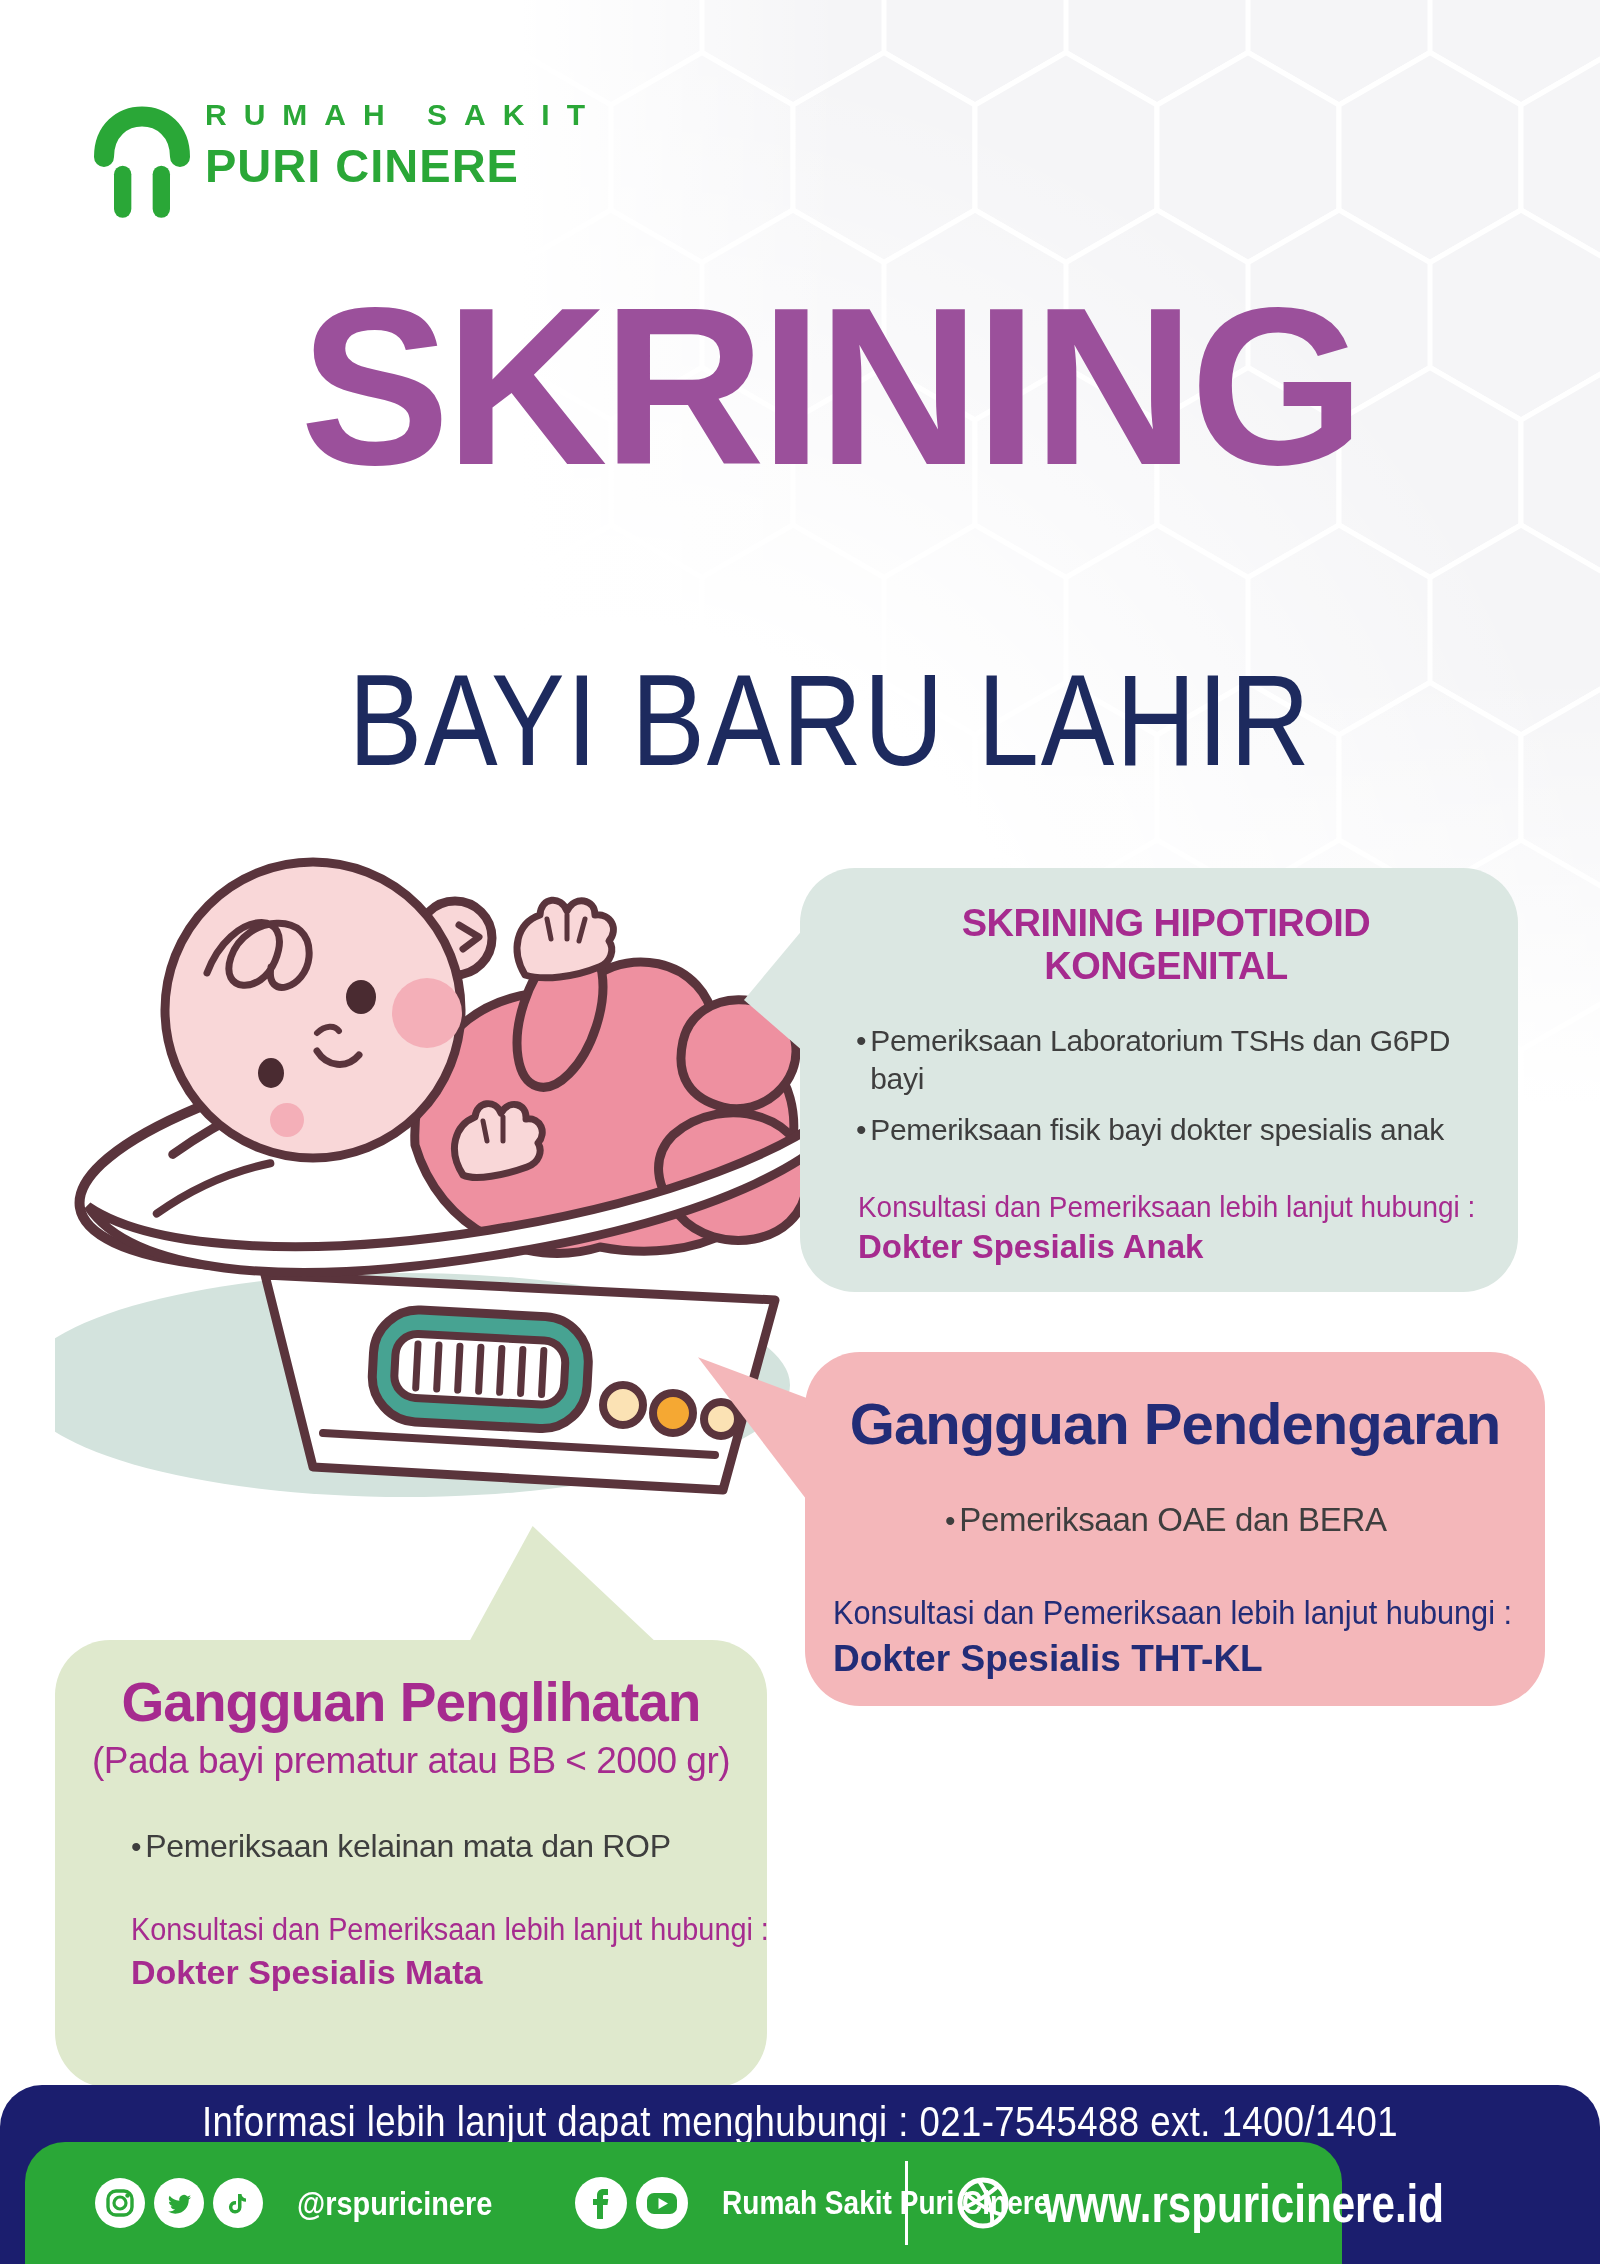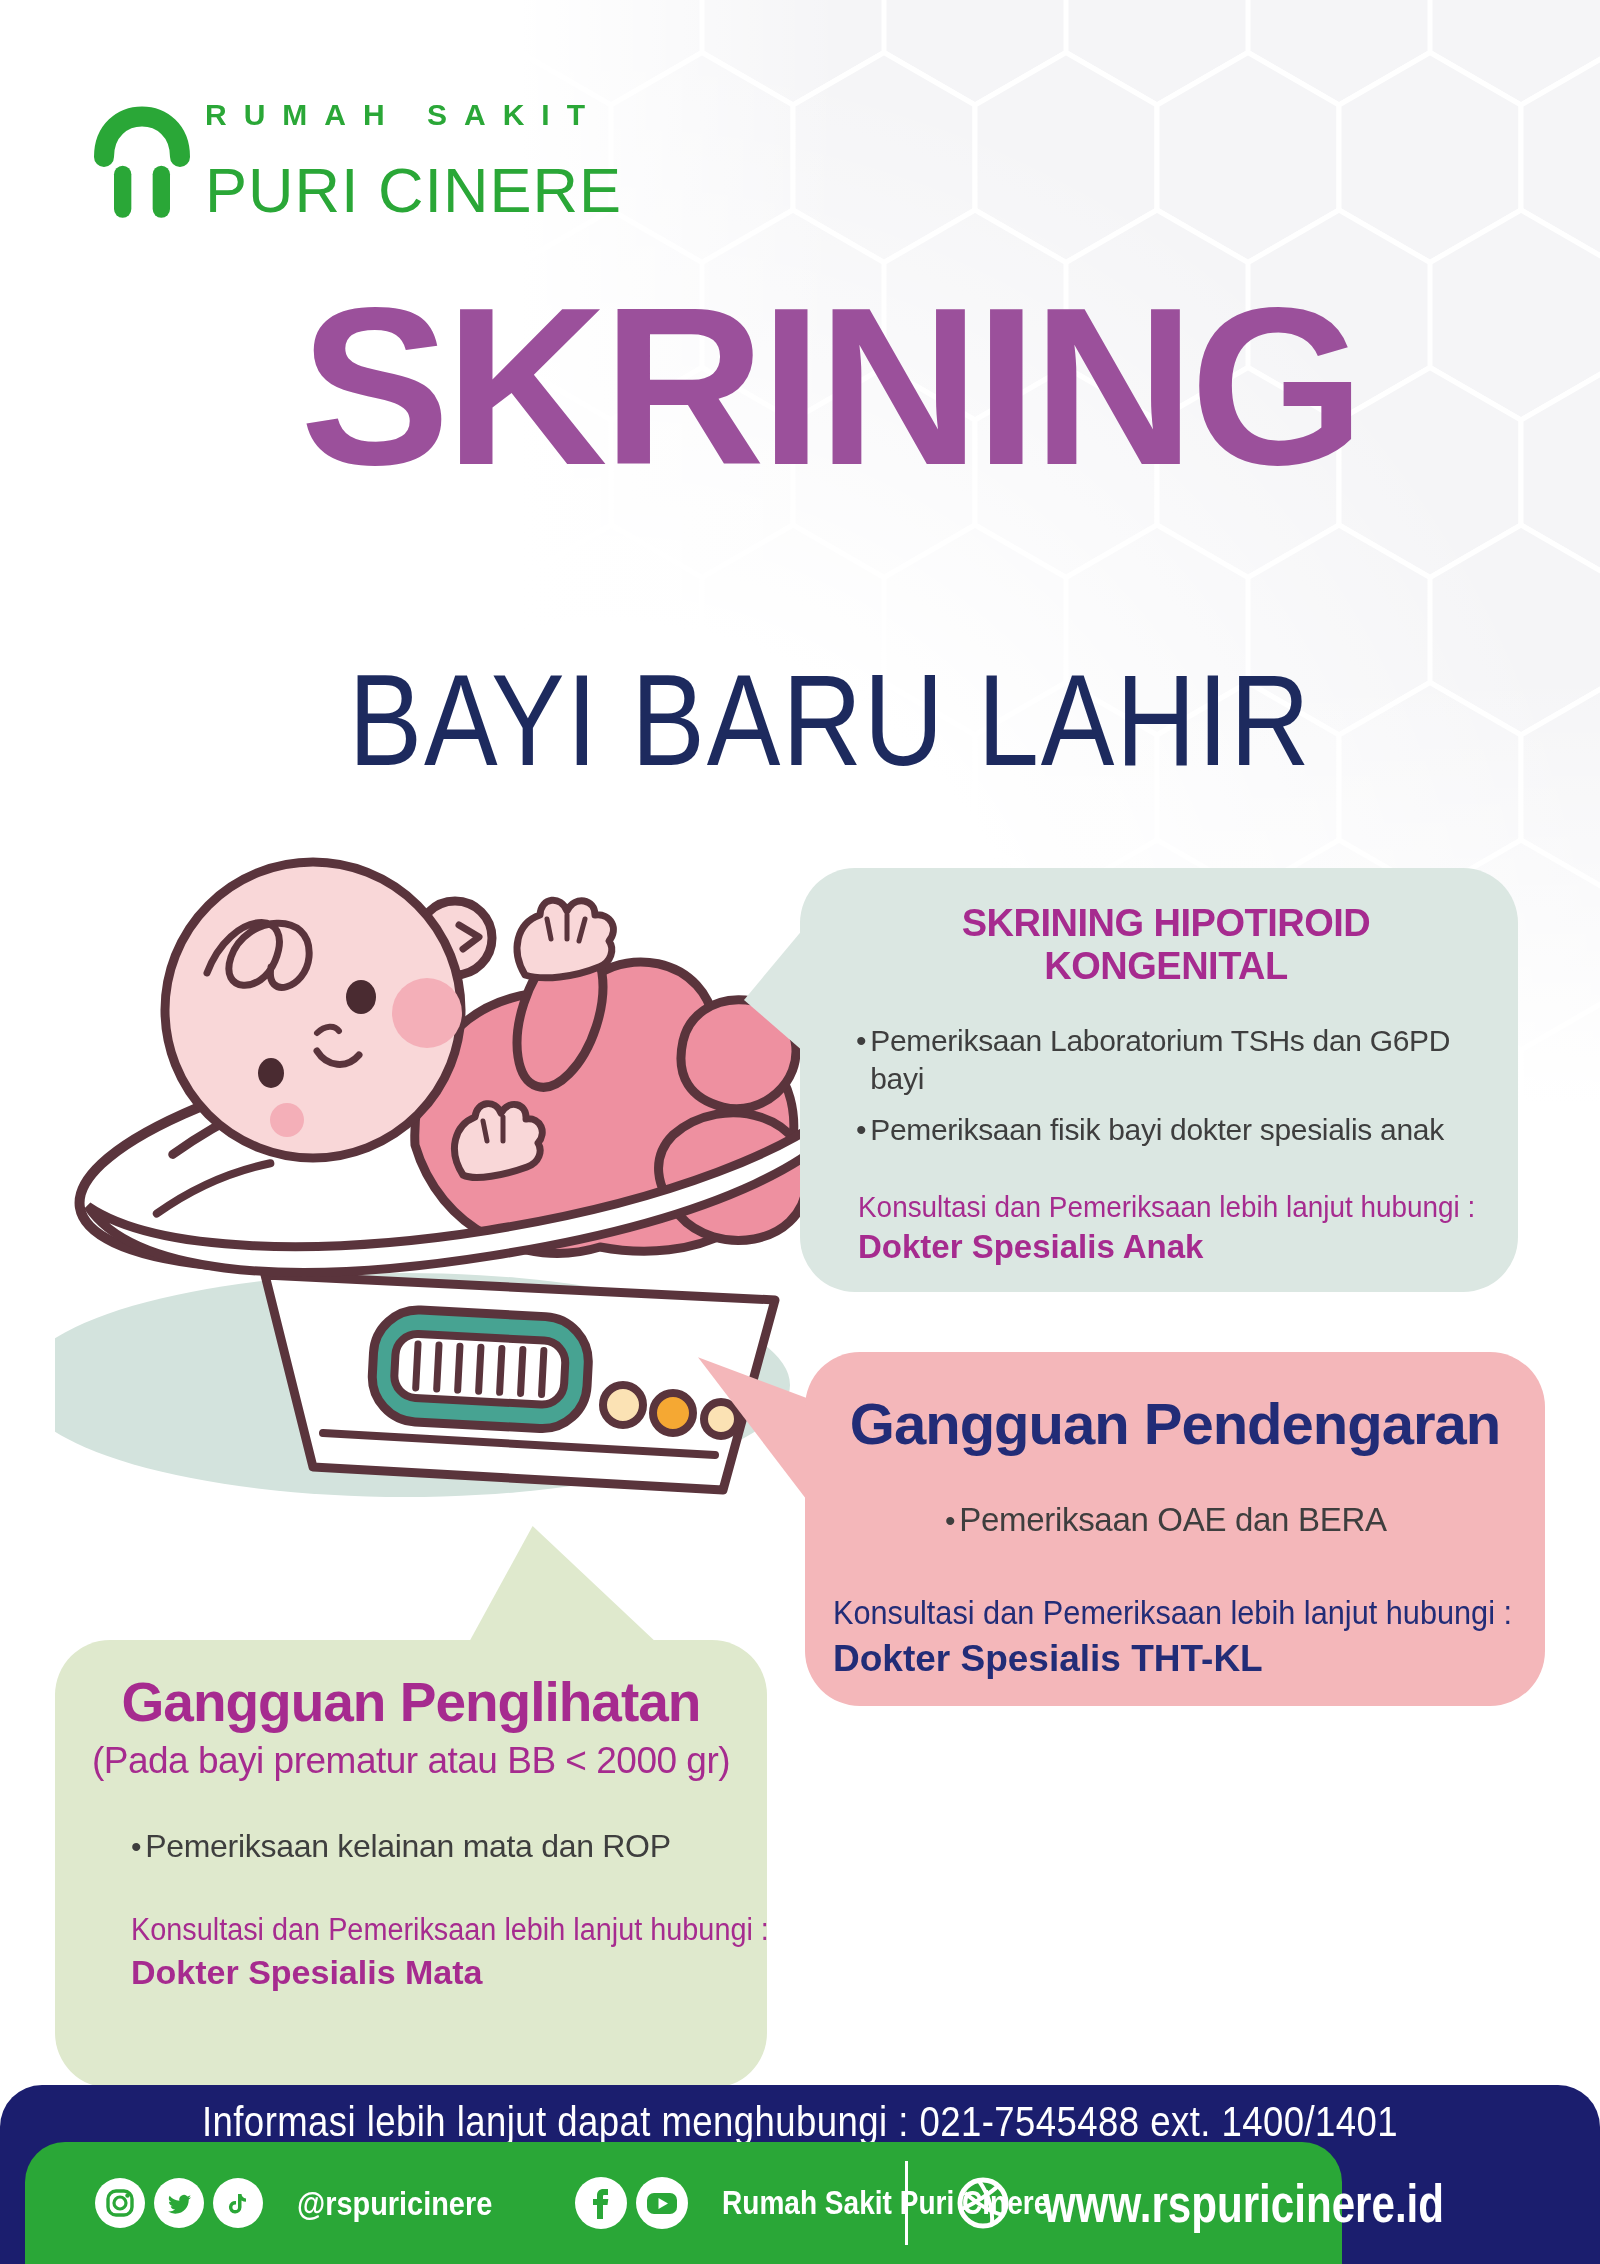--- a/index.html
+++ b/index.html
@@ -32,21 +32,21 @@
   .hexfade{position:absolute;top:0;right:0;width:1080px;height:1150px;
     background:
       linear-gradient(to right,#ffffff 0%,rgba(255,255,255,0) 30%),
       linear-gradient(to top,#ffffff 4%,rgba(255,255,255,0) 42%),
       radial-gradient(circle at 8% 92%, #ffffff 30%, rgba(255,255,255,0) 70%);}
 
   
   .logo{left:92px;top:86px;display:flex;align-items:flex-start;gap:13px;}
   .logo-lines{padding-top:12px;}
   .logo-line1{color:var(--green);font-size:30px;font-weight:bold;letter-spacing:17px;}
-  .logo-line2{color:var(--green);font-size:63px;font-weight:normal;letter-spacing:1px;margin-top:22px;}
+  .logo-line2{color:var(--green);font-size:47px;font-weight:bold;letter-spacing:1px;margin-top:6px;}
 
   
   .title{left:0;top:268px;width:1660px;text-align:center;color:var(--purple);
     font-size:225px;font-weight:bold;letter-spacing:-5px;line-height:1.05;}
   .subtitle{left:0;top:652px;width:1660px;text-align:center;color:var(--navy-sub);
     font-size:130px;font-weight:400;letter-spacing:2px;line-height:1.05;
     transform:scaleX(.85);transform-origin:center;}
 
   
   .card{border-radius:55px;}

